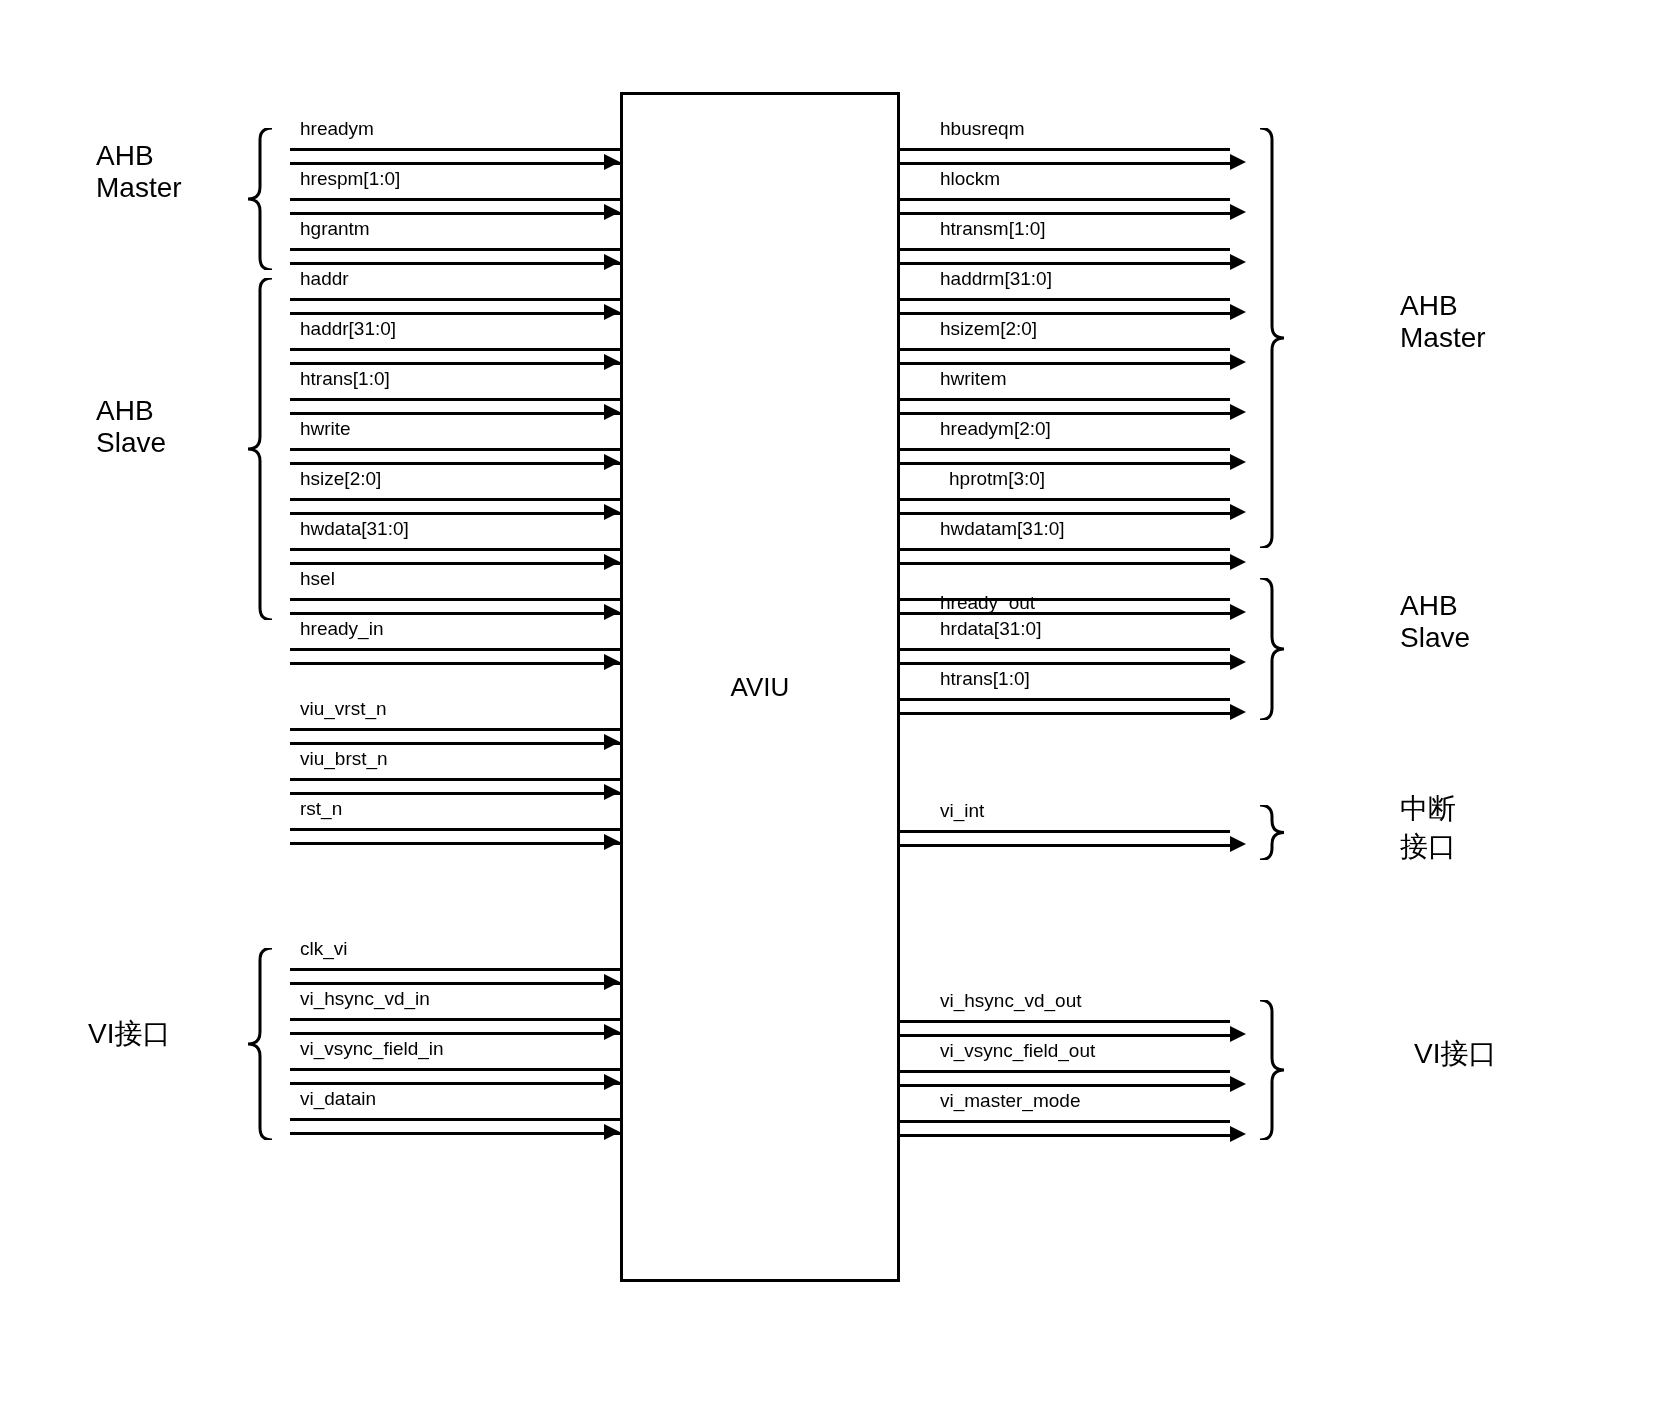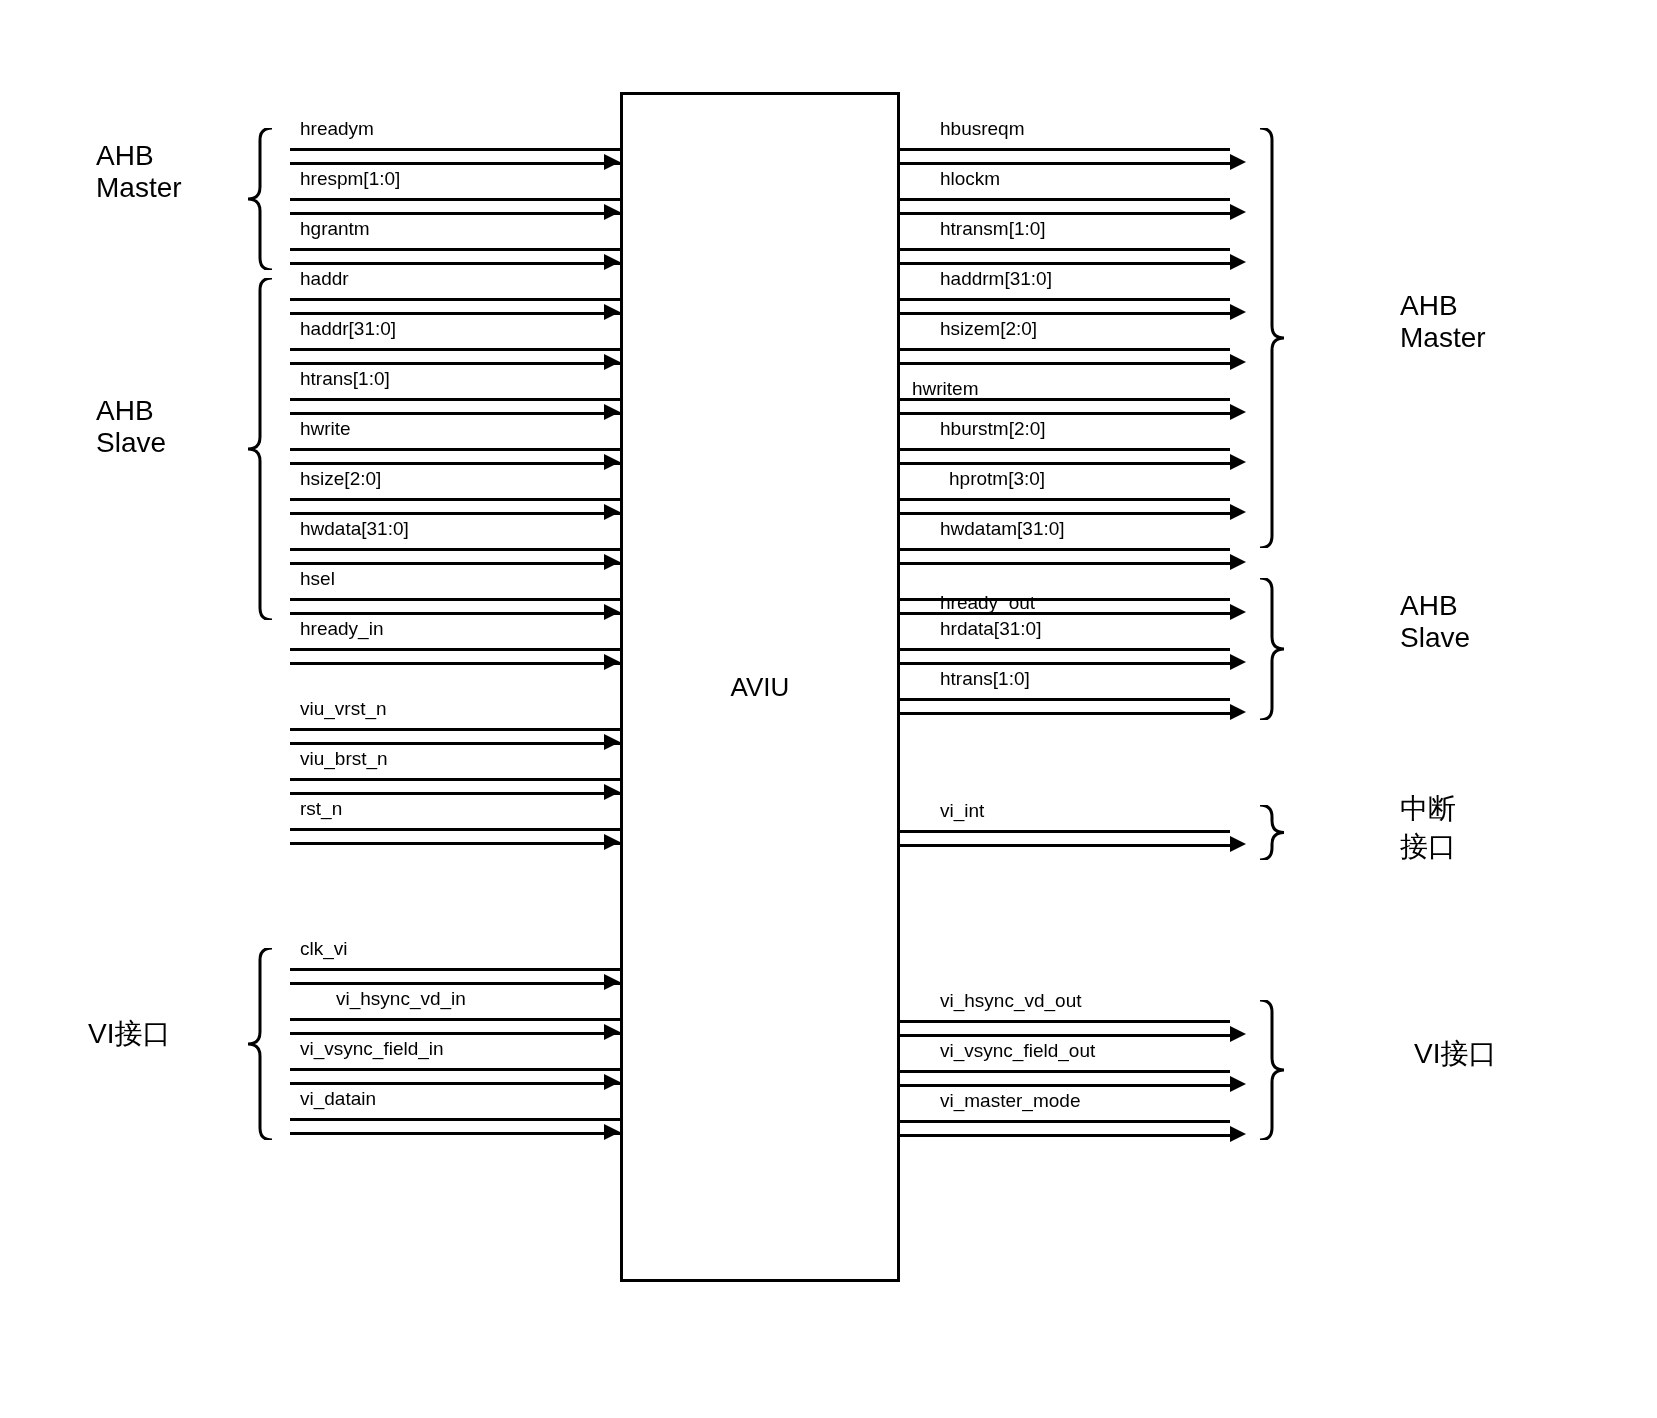--- a/index.html
+++ b/index.html
@@ -123,21 +123,21 @@
       <div class="arrow-line" style="left: 290px; top: 792px; width: 330px;"></div>
       <div class="arrow-head-right" style="left: 604px; top: 784px;"></div>
       <div class="signal-label" style="left: 300px; top: 798px;">rst_n</div>
       <div class="underline" style="left: 290px; top: 828px; width: 330px;"></div>
       <div class="arrow-line" style="left: 290px; top: 842px; width: 330px;"></div>
       <div class="arrow-head-right" style="left: 604px; top: 834px;"></div>
       <div class="signal-label" style="left: 300px; top: 938px;">clk_vi</div>
       <div class="underline" style="left: 290px; top: 968px; width: 330px;"></div>
       <div class="arrow-line" style="left: 290px; top: 982px; width: 330px;"></div>
       <div class="arrow-head-right" style="left: 604px; top: 974px;"></div>
-      <div class="signal-label" style="left: 300px; top: 988px; margin-left: 36px;">vi_hsync_vd_in</div>
+      <div class="signal-label" style="left: 300px; top: 988px;">vi_hsync_vd_in</div>
       <div class="underline" style="left: 290px; top: 1018px; width: 330px;"></div>
       <div class="arrow-line" style="left: 290px; top: 1032px; width: 330px;"></div>
       <div class="arrow-head-right" style="left: 604px; top: 1024px;"></div>
       <div class="signal-label" style="left: 300px; top: 1038px;">vi_vsync_field_in</div>
       <div class="underline" style="left: 290px; top: 1068px; width: 330px;"></div>
       <div class="arrow-line" style="left: 290px; top: 1082px; width: 330px;"></div>
       <div class="arrow-head-right" style="left: 604px; top: 1074px;"></div>
       <div class="signal-label" style="left: 300px; top: 1088px;">vi_datain</div>
       <div class="underline" style="left: 290px; top: 1118px; width: 330px;"></div>
       <div class="arrow-line" style="left: 290px; top: 1132px; width: 330px;"></div>
@@ -155,25 +155,25 @@
       <div class="arrow-line" style="left: 900px; top: 262px; width: 330px;"></div>
       <div class="arrow-head-right" style="left: 1230px; top: 254px;"></div>
       <div class="signal-label" style="left: 940px; top: 268px;">haddrm[31:0]</div>
       <div class="underline" style="left: 900px; top: 298px; width: 330px;"></div>
       <div class="arrow-line" style="left: 900px; top: 312px; width: 330px;"></div>
       <div class="arrow-head-right" style="left: 1230px; top: 304px;"></div>
       <div class="signal-label" style="left: 940px; top: 318px;">hsizem[2:0]</div>
       <div class="underline" style="left: 900px; top: 348px; width: 330px;"></div>
       <div class="arrow-line" style="left: 900px; top: 362px; width: 330px;"></div>
       <div class="arrow-head-right" style="left: 1230px; top: 354px;"></div>
-      <div class="signal-label" style="left: 912px; top: 368px; margin-top: 10px;">hwritem</div>
+      <div class="signal-label" style="left: 940px; top: 368px;">hwritem</div>
       <div class="underline" style="left: 900px; top: 398px; width: 330px;"></div>
       <div class="arrow-line" style="left: 900px; top: 412px; width: 330px;"></div>
       <div class="arrow-head-right" style="left: 1230px; top: 404px;"></div>
-      <div class="signal-label" style="left: 940px; top: 418px;">hburstm[2:0]</div>
+      <div class="signal-label" style="left: 940px; top: 418px;">hreadym[2:0]</div>
       <div class="underline" style="left: 900px; top: 448px; width: 330px;"></div>
       <div class="arrow-line" style="left: 900px; top: 462px; width: 330px;"></div>
       <div class="arrow-head-right" style="left: 1230px; top: 454px;"></div>
       <div class="signal-label" style="left: 949px; top: 468px;">hprotm[3:0]</div>
       <div class="underline" style="left: 900px; top: 498px; width: 330px;"></div>
       <div class="arrow-line" style="left: 900px; top: 512px; width: 330px;"></div>
       <div class="arrow-head-right" style="left: 1230px; top: 504px;"></div>
       <div class="signal-label" style="left: 940px; top: 518px;">hwdatam[31:0]</div>
       <div class="underline" style="left: 900px; top: 548px; width: 330px;"></div>
       <div class="arrow-line" style="left: 900px; top: 562px; width: 330px;"></div>

